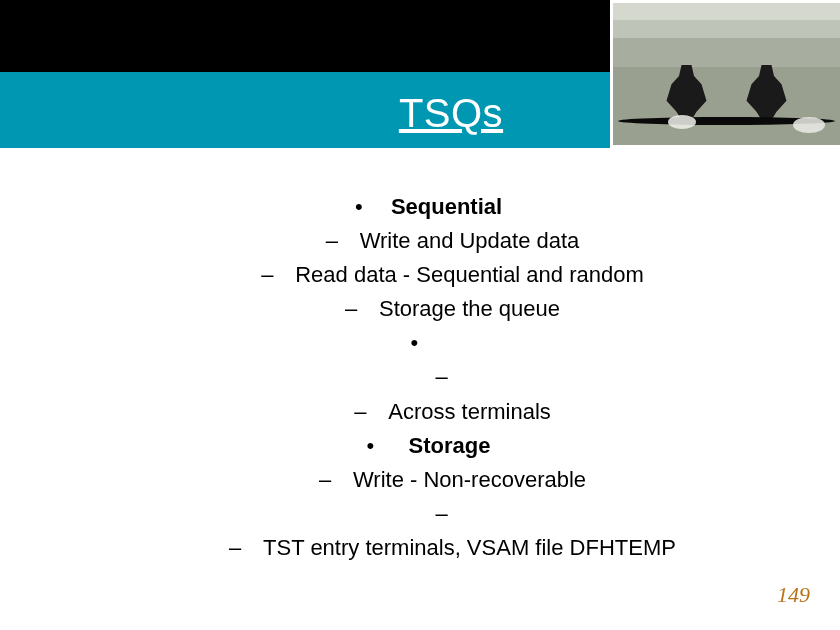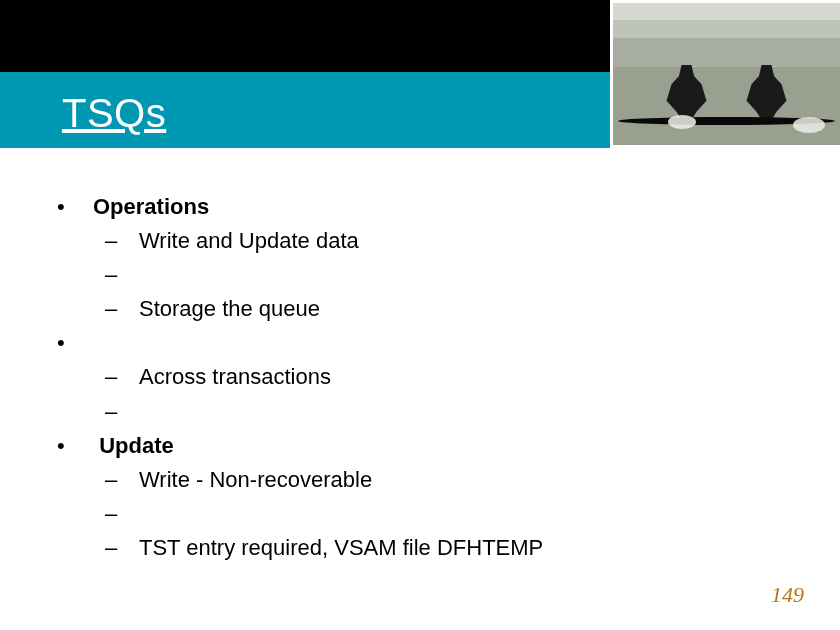--- a/index.html
+++ b/index.html
@@ -1,15 +1,15 @@
 <!DOCTYPE html>
 <html><head>
   <meta charset="utf-8">
   <style>
-    * { margin: 0; padding: 0; box-sizing: border-box; }
+    * { margin: 0; padding: 0; box-sizing: border-box; justify-content: center; }
     body {
       width: 840px;
       height: 630px;
       background: #ffffff;
       font-family: Arial, Helvetica, sans-serif;
       position: relative;
       overflow: hidden;
     }
     .header-black {
       width: 100%;
@@ -120,21 +120,21 @@
       align-items: baseline;
       padding-left: 50px;
     }
     .sub-dash {
       width: 34px;
       flex-shrink: 0;
     }
     .page-number {
       position: absolute;
       bottom: 22px;
-      right: 36px;
+      right: 30px;
       color: #b8741a;
       font-family: "Times New Roman", Times, serif;
       font-style: italic;
       font-size: 22px;
     }
   </style>
 </head>
 <body>
 
 <div class="header-black"></div>
@@ -150,57 +150,58 @@
   </div>
   <div class="boat-line"></div>
   <div class="splash1"></div>
   <div class="splash2"></div>
 </div>
 
 <div class="content">
 
   <div class="bullet-row">
     <span class="bullet-dot">•</span>
-    <span class="bullet-label">Operations</span>
+    <span class="bullet-label">Sequential</span>
   </div>
   <div class="sub-row">
     <span class="sub-dash">–</span>
     <span>Write and Update data</span>
   </div>
   <div class="sub-row">
     <span class="sub-dash">–</span>
+    <span>Read data - Sequential and random</span>
   </div>
   <div class="sub-row">
     <span class="sub-dash">–</span>
     <span>Storage the queue</span>
   </div>
 
   <div class="bullet-row">
     <span class="bullet-dot">•</span>
   </div>
   <div class="sub-row">
     <span class="sub-dash">–</span>
-    <span>Across transactions</span>
-  </div>
-  <div class="sub-row">
-    <span class="sub-dash">–</span>
+  </div>
+  <div class="sub-row">
+    <span class="sub-dash">–</span>
+    <span>Across terminals</span>
   </div>
 
   <div class="bullet-row">
     <span class="bullet-dot">•</span>
     <span>&nbsp;</span>
-    <span class="bullet-label">Update</span>
+    <span class="bullet-label">Storage</span>
   </div>
   <div class="sub-row">
     <span class="sub-dash">–</span>
     <span>Write - Non-recoverable</span>
   </div>
   <div class="sub-row">
     <span class="sub-dash">–</span>
   </div>
   <div class="sub-row">
     <span class="sub-dash">–</span>
-    <span>TST entry required, VSAM file DFHTEMP</span>
+    <span>TST entry terminals, VSAM file DFHTEMP</span>
   </div>
 
 </div>
 
 <div class="page-number">149</div>
 
 </body></html>

